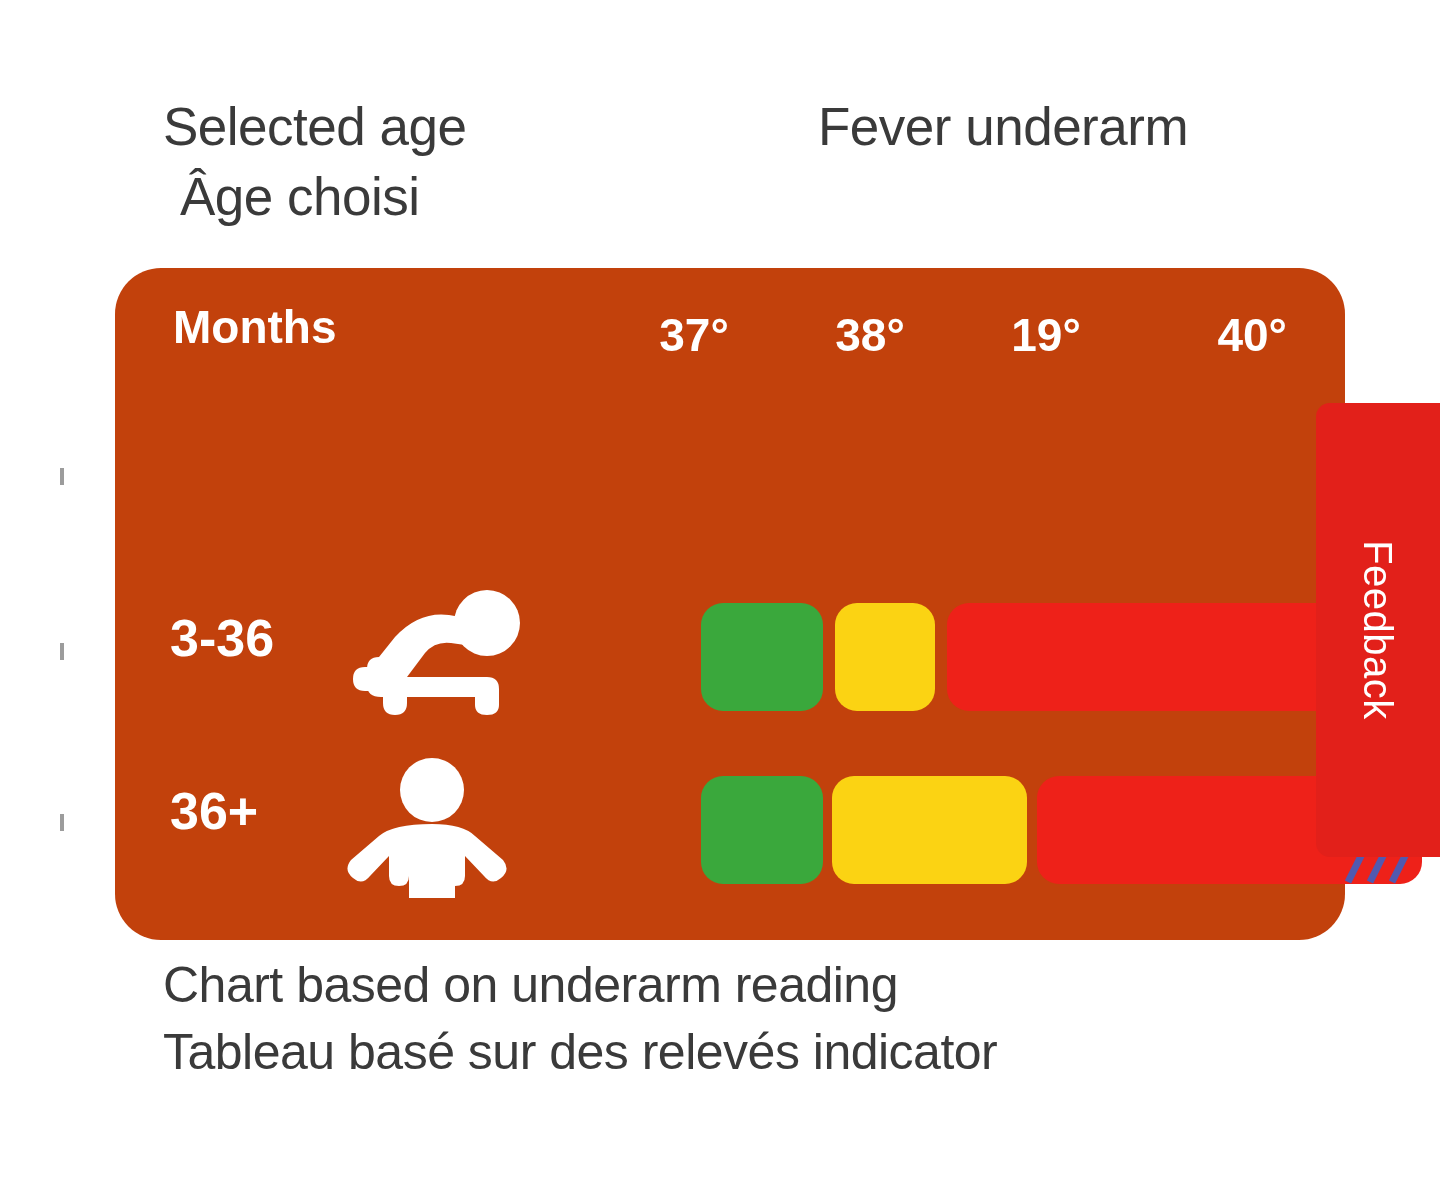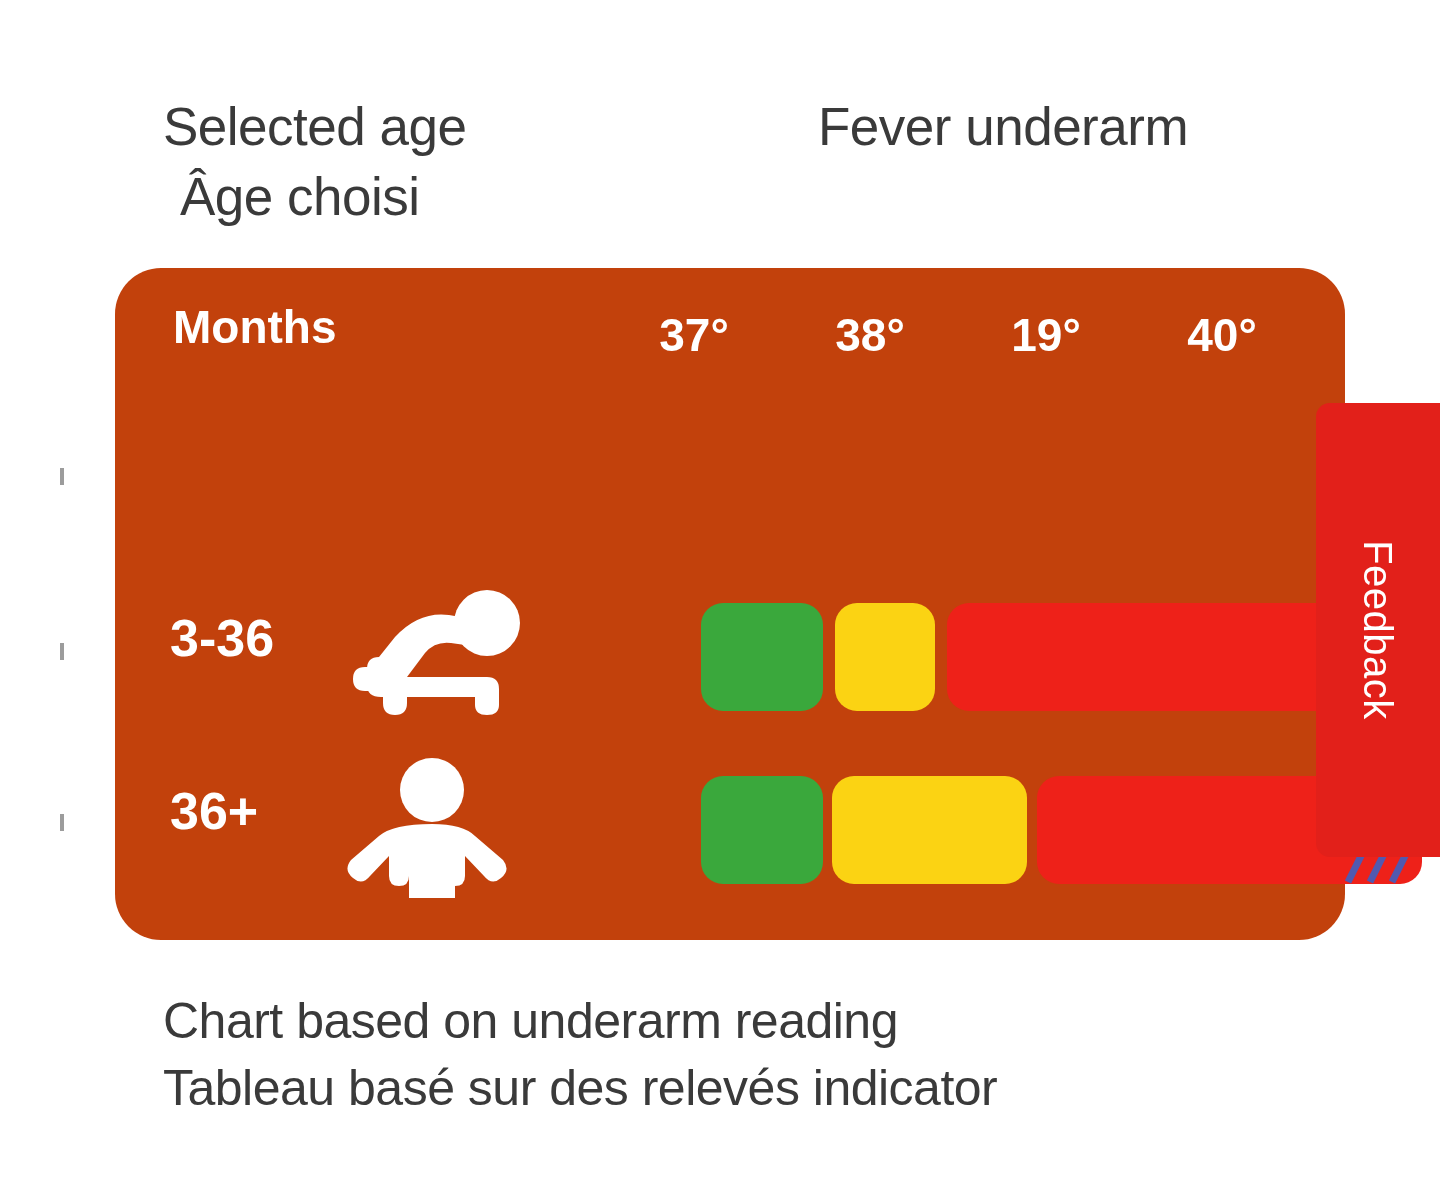--- a/index.html
+++ b/index.html
@@ -70,21 +70,21 @@
     top: 40px;
     font-size: 46px;
     font-weight: bold;
     color: #ffffff;
     text-align: center;
     width: 130px;
   }
   .temp-0 { left: 514px; }
   .temp-1 { left: 690px; }
   .temp-2 { left: 866px; }
-  .temp-3 { left: 1042px; }
+  .temp-3 { left: 1042px; text-align: right; }
 
   
   .row {
     position: absolute;
     left: 0;
     width: 100%;
     height: 150px;
   }
   .row-0 { top: 140px; }
   .row-1 { top: 313px; }
@@ -134,21 +134,21 @@
     width: 96px;
     height: 124px;
     pointer-events: none;
   }
   .chevrons svg { display: block; width: 100%; height: 100%; }
 
   
   .footnote {
     position: absolute;
     left: 163px;
-    top: 988px;
+    top: 952px;
     font-size: 50px;
     line-height: 67px;
     letter-spacing: -0.5px;
     color: #3a3a3a;
     white-space: nowrap;
   }
 
   
   .feedback-tab {
     position: absolute;

